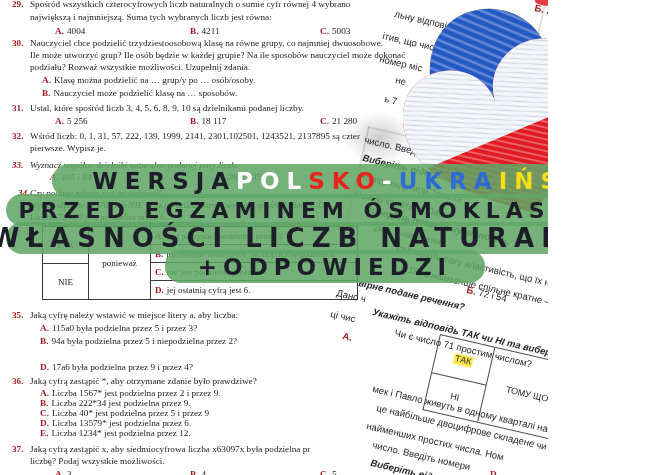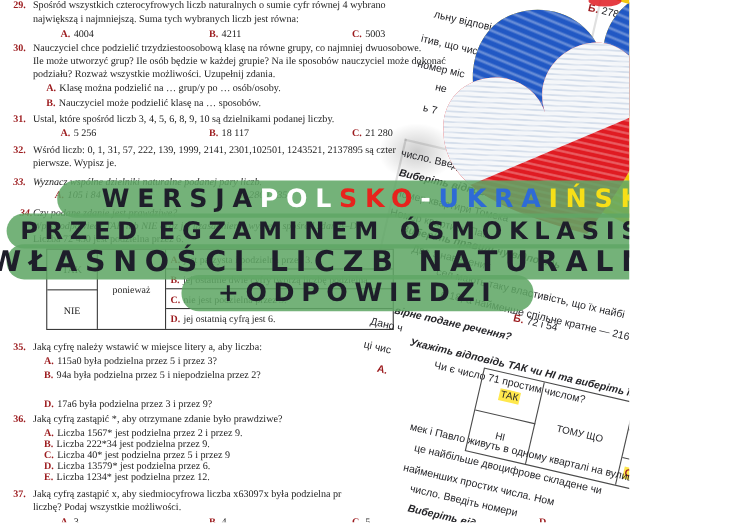--- a/index.html
+++ b/index.html
@@ -1,17 +1,17 @@
 <!DOCTYPE html>
 <html style="--banner_green: #5fa765; --banner_dark: #1e1e2a; --seg_white: #ffffff; --seg_red: #e8231d; --seg_blue: #2e6bd6; --seg_yellow: #f7df17; --accent_red: #9c1b1e; --hl_yellow: #ffe84d; --ua_blue: #2158c4; --ua_yellow: #f3c402; --pl_red: #e01b22; --pl_white: #f4f6f9;"><head>
 <meta charset="utf-8">
 <style>
   html,body{margin:0;padding:0;background:#ffffff;}
   .stage{position:relative;width:548px;height:475px;overflow:hidden;background:#fff;
-         font-family:"Liberation Serif",serif;padding-left:24px;}
+         font-family:"Liberation Serif",serif;}
   
   .ps{position:absolute;font:9.2px/11px "Liberation Serif",serif;color:#1c1c1c;white-space:nowrap;z-index:1;}
   .num{position:absolute;font:bold 9.2px/11px "Liberation Serif",serif;color:var(--accent_red,#9c1b1e);white-space:nowrap;z-index:1;}
   .it{font-style:italic;}
   .rl{color:var(--accent_red,#9c1b1e);font-weight:bold;margin-right:3px;}
   .u{}
   .ptable{position:absolute;left:42px;top:226px;display:grid;grid-template-columns:46px 62px 206px;
           grid-template-rows:36px 36px;border:1px solid #3a3a3a;z-index:1;font:9px "Liberation Serif",serif;color:#1c1c1c;}
   .tc{display:flex;align-items:center;justify-content:center;}
   .tc-yes{grid-row:1;grid-column:1;border-right:1px solid #3a3a3a;}
@@ -121,21 +121,21 @@
           <span class="rl">D.</span>
           <span>jej ostatnią cyfrą jest 6.</span>
         </div>
     </div>
   </div>
 
   <div class="num" style="left:12px;top:310px">35.</div>
   <div class="ps" style="left:30px;top:310px">Jaką cyfrę należy wstawić w miejsce litery a, aby liczba:</div>
   <div class="ps" style="left:40px;top:323px"><span class="rl">A.</span><span>115a0  była podzielna przez 5 i przez 3?</span></div>
   <div class="ps" style="left:40px;top:336px"><span class="rl">B.</span><span>94a  była podzielna przez 5 i niepodzielna przez 2?</span></div>
-  <div class="ps" style="left:40px;top:362px"><span class="rl">D.</span><span>17a6  była podzielna przez 3 i przez 9?</span></div>
+  <div class="ps" style="left:40px;top:362px"><span class="rl">D.</span><span>17a6  była podzielna przez 9 i przez 4?</span></div>
 
   <div class="num" style="left:12px;top:376px">36.</div>
   <div class="ps" style="left:30px;top:376px">Jaką cyfrą zastąpić *, aby otrzymane zdanie było prawdziwe?</div>
   <div class="ps" style="left:40px;top:388px"><span class="rl">A.</span><span>Liczba 1567* jest podzielna przez 2 i przez 9.</span></div>
   <div class="ps" style="left:40px;top:398px"><span class="rl">B.</span><span>Liczba 222*34 jest podzielna przez 9.</span></div>
   <div class="ps" style="left:40px;top:408px"><span class="rl">C.</span><span>Liczba 40* jest podzielna przez 5 i przez 9</span></div>
   <div class="ps" style="left:40px;top:418px"><span class="rl">D.</span><span>Liczba 13579* jest podzielna przez 6.</span></div>
   <div class="ps" style="left:40px;top:428px"><span class="rl">E.</span><span>Liczba 1234* jest podzielna przez 12.</span></div>
 
   <div class="num" style="left:12px;top:444px">37.</div>

